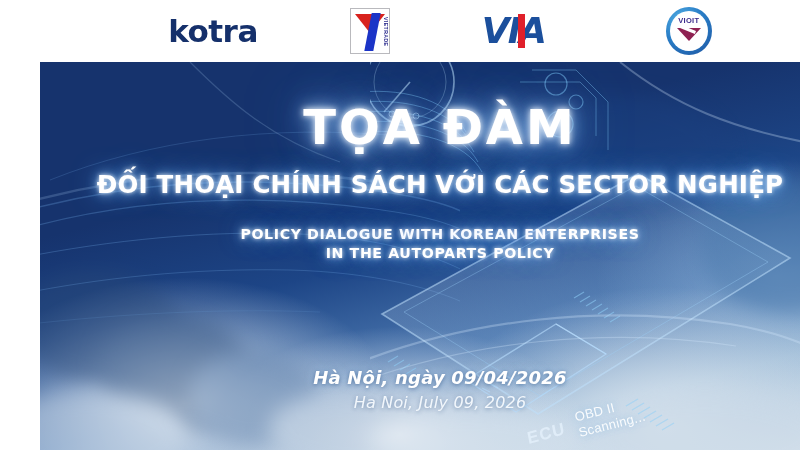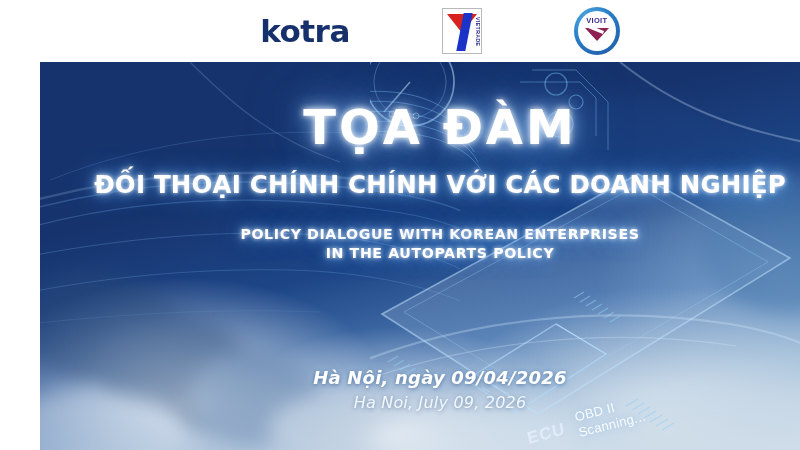--- a/index.html
+++ b/index.html
@@ -228,20 +228,24 @@
   <div class="logo-bar">
 
     <div class="kotra">kotra</div>
 
     <div class="vietrade">
       <span class="tri"></span>
       <span class="slash"></span>
       <span class="vt-label">VIETRADE</span>
     </div>
 
+    <div class="via">
+      <span class="via-txt">VIA</span>
+      <span class="bar"></span>
+    </div>
 
     <div class="vioit">
       <span class="ring"></span>
       <span class="ring2"></span>
       <span class="vtext">VIOIT</span>
       <span class="arrow"></span>
       <span class="arrow2"></span>
     </div>
 
   </div>
@@ -340,21 +344,21 @@
       <span>OBD II</span><br>
       <span>Scanning...</span>
     </div>
     <div class="ecu-label">ECU</div>
 
     <div class="content">
 
       <div class="title-main">TỌA ĐÀM</div>
 
       <div class="subtitle-vi">
-        <span class="l1">ĐỐI THOẠI CHÍNH CHÍNH VỚI CÁC DOANH NGHIỆP</span>
+        <span class="l1">ĐỐI THOẠI CHÍNH SÁCH VỚI CÁC SECTOR NGHIỆP</span>
       </div>
 
       <div class="subtitle-en">
         <span class="l1">POLICY DIALOGUE WITH KOREAN ENTERPRISES</span>
         <span class="l2">IN THE AUTOPARTS POLICY</span>
       </div>
 
       <div class="date-vi">Hà Nội, ngày 09/04/2026</div>
       <div class="date-en">Ha Noi, July 09, 2026</div>
 

